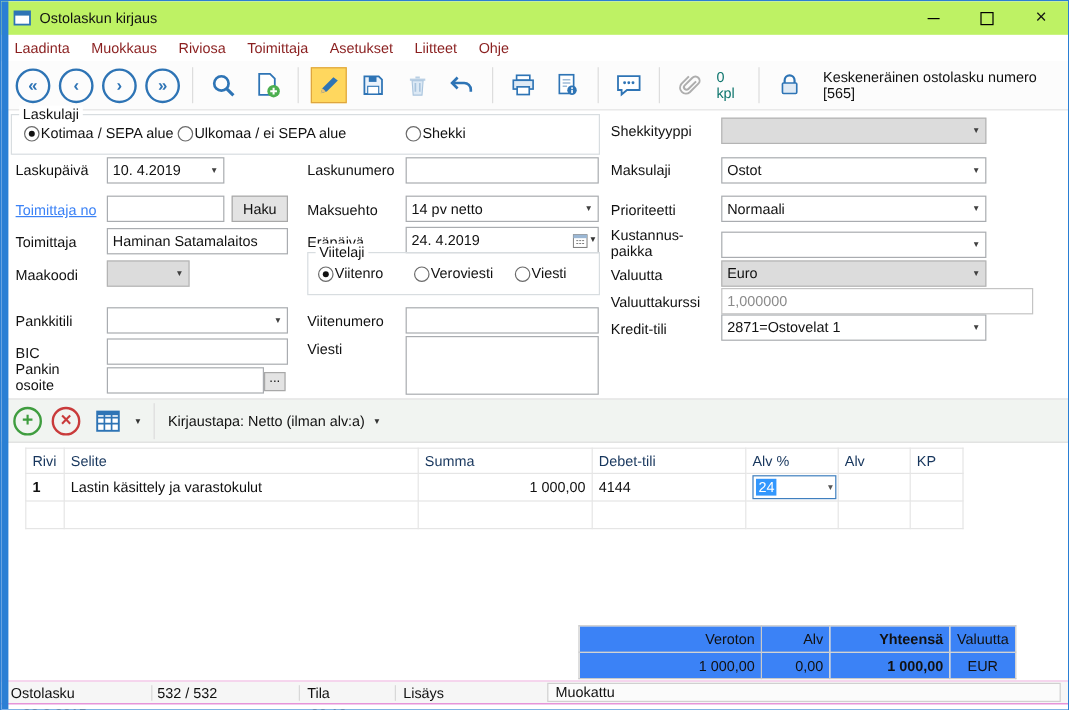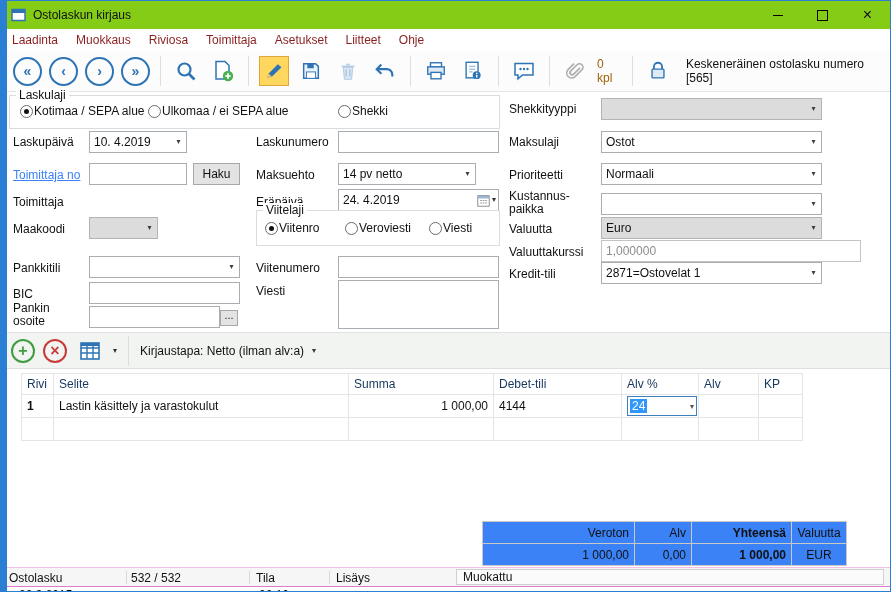--- a/index.html
+++ b/index.html
@@ -1,37 +1,37 @@
 <!DOCTYPE html>
 <html><head>
 <meta charset="utf-8">
 <style>
   html,body{margin:0;padding:0}
   body{background:#e8e8e8;font-family:"Liberation Sans",sans-serif}
   .app{position:relative;width:891px;height:592px;background:#fff;border:1px solid #2a7fd4;overflow:hidden;font-size:12px;color:#111;box-sizing:border-box}
   .leftstrip{position:absolute;left:0;top:0;width:6px;height:100%;background:#2a7fd4;z-index:60}
 
-  .titlebar{position:absolute;left:0;top:0;width:100%;height:28px;background:#84cc16}
+  .titlebar{position:absolute;left:0;top:0;width:100%;height:28px;background:#bef264}
   .appicon{position:absolute;left:10px;top:6px}
   .title-text{position:absolute;left:32px;top:7px}
   .wbtns{position:absolute;right:0;top:0;height:28px;display:flex}
   .wbtn{width:45px;height:28px;display:flex;align-items:center;justify-content:center}
   .glyph-min{width:10px;height:1px;background:#000}
   .glyph-max{width:9px;height:9px;border:1px solid #000}
   .glyph-close{font-size:16px;line-height:1}
 
   .menubar{position:absolute;left:2px;top:28px;width:100%;height:22px;display:flex;align-items:center}
   .mi{padding:0 9px;color:#8a1f1f}
 
   .toolbar{position:absolute;left:0;top:50px;width:100%;height:41px;display:flex;align-items:center;padding-left:12px;gap:7px;border-bottom:1px solid #e4e4e4;background:#fcfcfc;box-sizing:border-box}
   .navc{width:25px;height:25px;border:2px solid #2e74b5;border-radius:50%;color:#2e74b5;font-weight:bold;font-size:14px;display:flex;align-items:center;justify-content:center;flex:0 0 auto;line-height:1}
   .tsep{width:1px;height:30px;background:#ddd;margin:0 3px;flex:0 0 auto}
   .ticon{width:30px;height:30px;display:flex;align-items:center;justify-content:center;flex:0 0 auto;box-sizing:border-box}
   .ticon.active{background:#ffd75e;border:1px solid #dfa63e}
-  .tb-grey{color:#a16207}
+  .tb-grey{color:#0f766e}
   .tb-status{margin-left:6px}
 
   .lbl{position:absolute;white-space:nowrap}
   .link{color:#3b82f6;text-decoration:underline}
   .box{position:absolute;background:#fff;border:1px solid #a9acb0;height:22px;line-height:20px;padding:0 4px;box-sizing:border-box;overflow:hidden;white-space:nowrap}
   .combo{padding-right:16px}
   .arr{position:absolute;right:0;top:0;width:15px;height:100%;display:flex;align-items:center;justify-content:center;font-size:8px;color:#404040}
   .dis{background:#dcdcdc;border-color:#b4b4b4}
   .greytext{color:#8b8b8b}
   .grp{position:absolute;border:1px solid #d8dde0}
@@ -216,25 +216,26 @@
   <div class="box combo" style="left:88px;top:130px;width:98px"><span>10. 4.2019</span><span class="arr">▾</span></div>
   <span class="lbl" style="left:255px;top:134px">Laskunumero</span>
   <div class="box" style="left:337px;top:130px;width:161px"><span></span></div>
   <span class="lbl" style="left:508px;top:134px">Maksulaji</span>
   <div class="box combo" style="left:600px;top:130px;width:221px"><span>Ostot</span><span class="arr">▾</span></div>
 
   <span class="lbl link" style="left:12px;top:167px">Toimittaja no</span>
   <div class="box" style="left:88px;top:162px;width:98px"><span></span></div>
   <div class="btn" style="left:192px;top:162px;width:47px;height:22px;line-height:20px"><span>Haku</span></div>
   <span class="lbl" style="left:255px;top:167px">Maksuehto</span>
-  <div class="box combo" style="left:337px;top:162px;width:138px"><span>14 pv netto</span><span class="arr">▾</span></div>
+  <div class="box combo" style="left:337px;top:162px;width:161px"><span>14 pv netto</span><span class="arr">▾</span></div>
   <span class="lbl" style="left:508px;top:167px">Prioriteetti</span>
   <div class="box combo" style="left:600px;top:162px;width:221px"><span>Normaali</span><span class="arr">▾</span></div>
 
   <span class="lbl" style="left:12px;top:194px">Toimittaja</span>
+  <div class="box" style="left:88px;top:189px;width:151px"><span>Haminan Satamalaitos</span></div>
   <span class="lbl" style="left:255px;top:194px">Eräpäivä</span>
   <div class="box" style="left:337px;top:188px;width:161px;padding-right:34px"><span>24. 4.2019</span><span class="dateicons">
         <svg width="13" height="13" viewBox="0 0 16 16">
           <rect x="1" y="2" width="14" height="13" fill="#fff" stroke="#777"></rect>
           <rect x="1" y="2" width="14" height="3.5" fill="#9bb7d4"></rect>
           <path d="M4 8h2M7 8h2M10 8h2M4 11h2M7 11h2M10 11h2" stroke="#777"></path>
         </svg>
         <span class="smallarr">▾</span>
       </span></div>
   <span class="lbl" style="left:508px;top:188px">Kustannus-</span>

